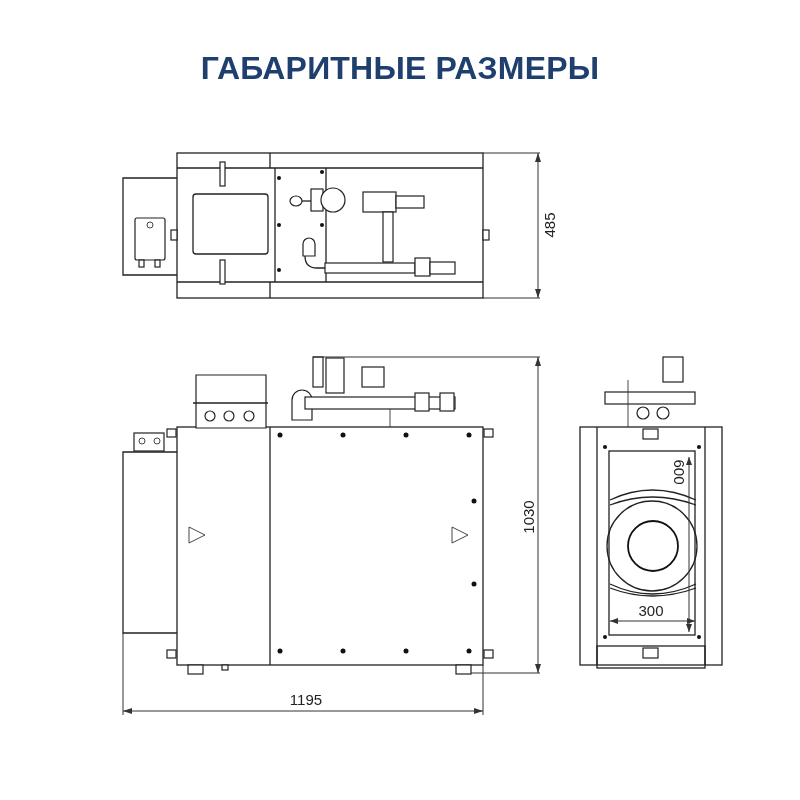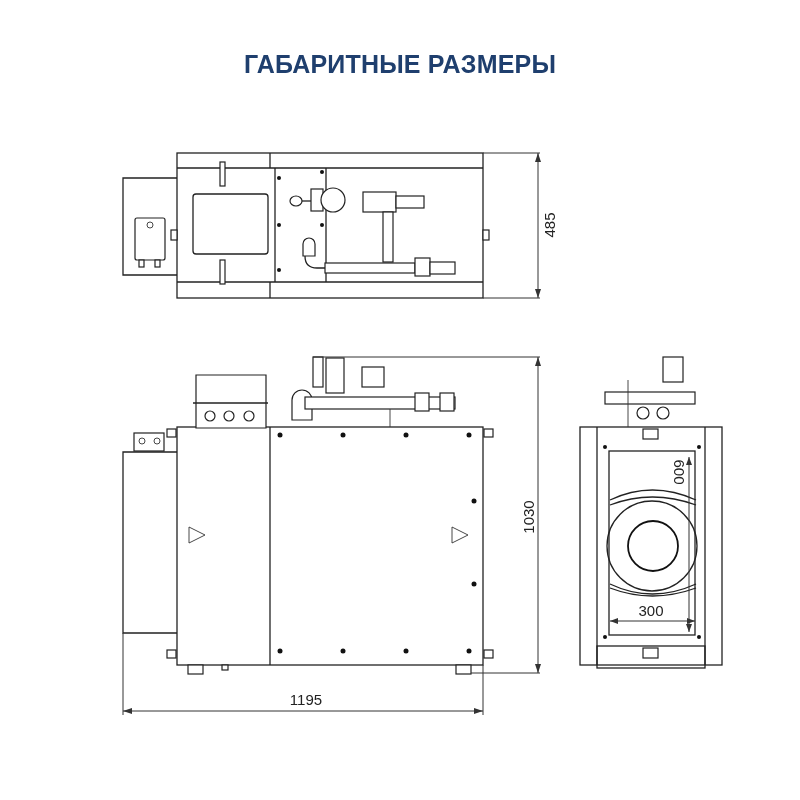--- a/index.html
+++ b/index.html
@@ -1,17 +1,17 @@
 <!DOCTYPE html>
 <html><head>
 <meta charset="utf-8">
 <style>
   html, body { margin: 0; padding: 0; background: #ffffff; }
   body { width: 800px; height: 800px; position: relative; overflow: hidden; font-family: "Liberation Sans", sans-serif; }
-  .title { position: absolute; top: 50px; left: 0; width: 800px; text-align: center; font-size: 25px; font-weight: bold; color: #1f3f6e; letter-spacing: 0.2px; }
+  .title { position: absolute; top: 50px; left: 0; width: 800px; text-align: center; font-size: 32px; font-weight: bold; color: #1f3f6e; letter-spacing: 0.2px; }
   svg.drawing { position: absolute; left: 0; top: 0; }
   .ln { stroke: #222; stroke-width: 1.3; fill: none; }
   .lnb { stroke: #111; stroke-width: 1.8; fill: none; }
   .thin { stroke: #333; stroke-width: 0.9; fill: none; }
   .wf { fill: #fff; stroke: #222; stroke-width: 1.2; }
   .dot { fill: #111; }
   .dim { stroke: #333; stroke-width: 1; fill: none; }
   .dimtxt { font-family: "Liberation Sans", sans-serif; font-size: 15px; fill: #222; }
 </style>
 </head>

